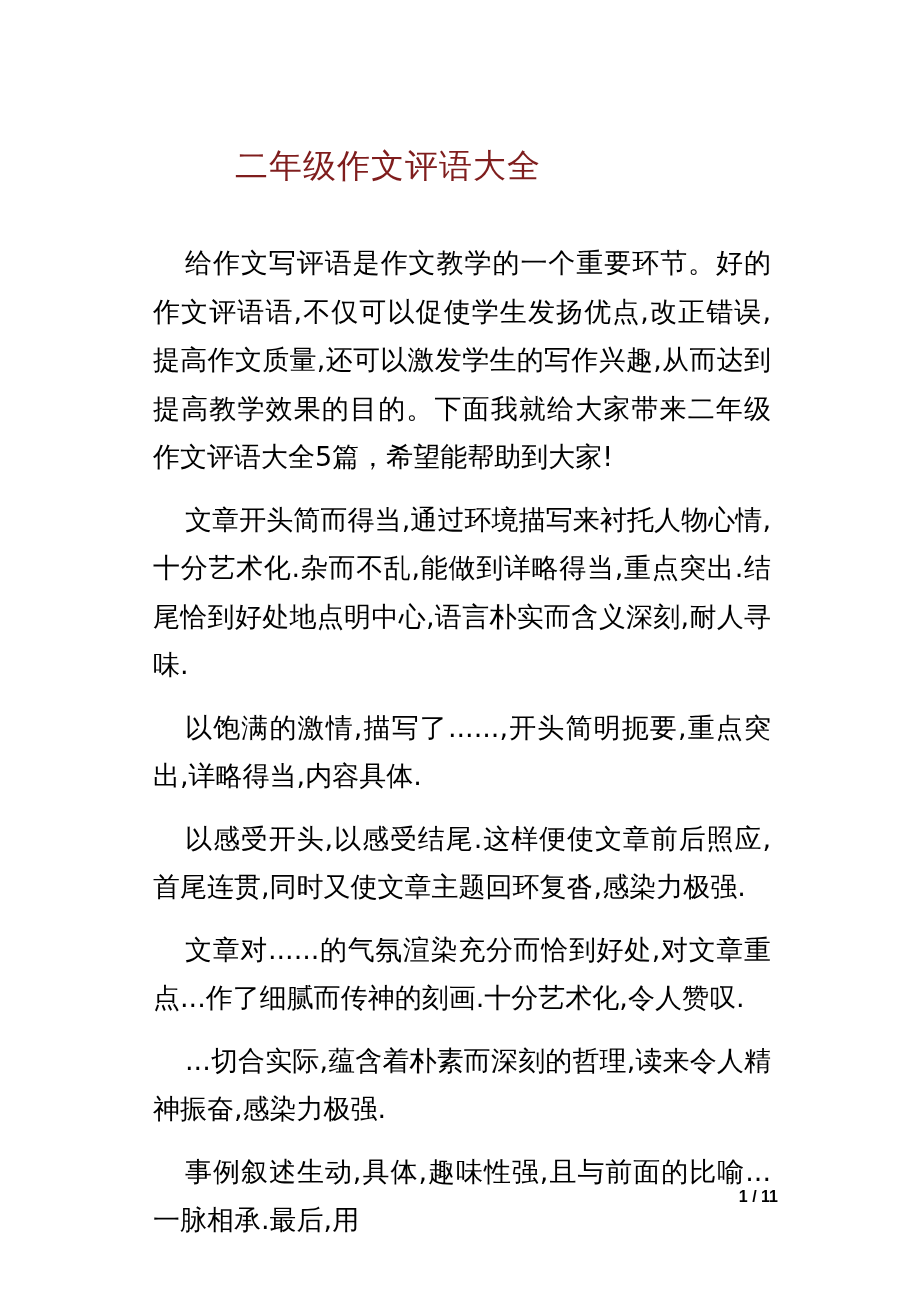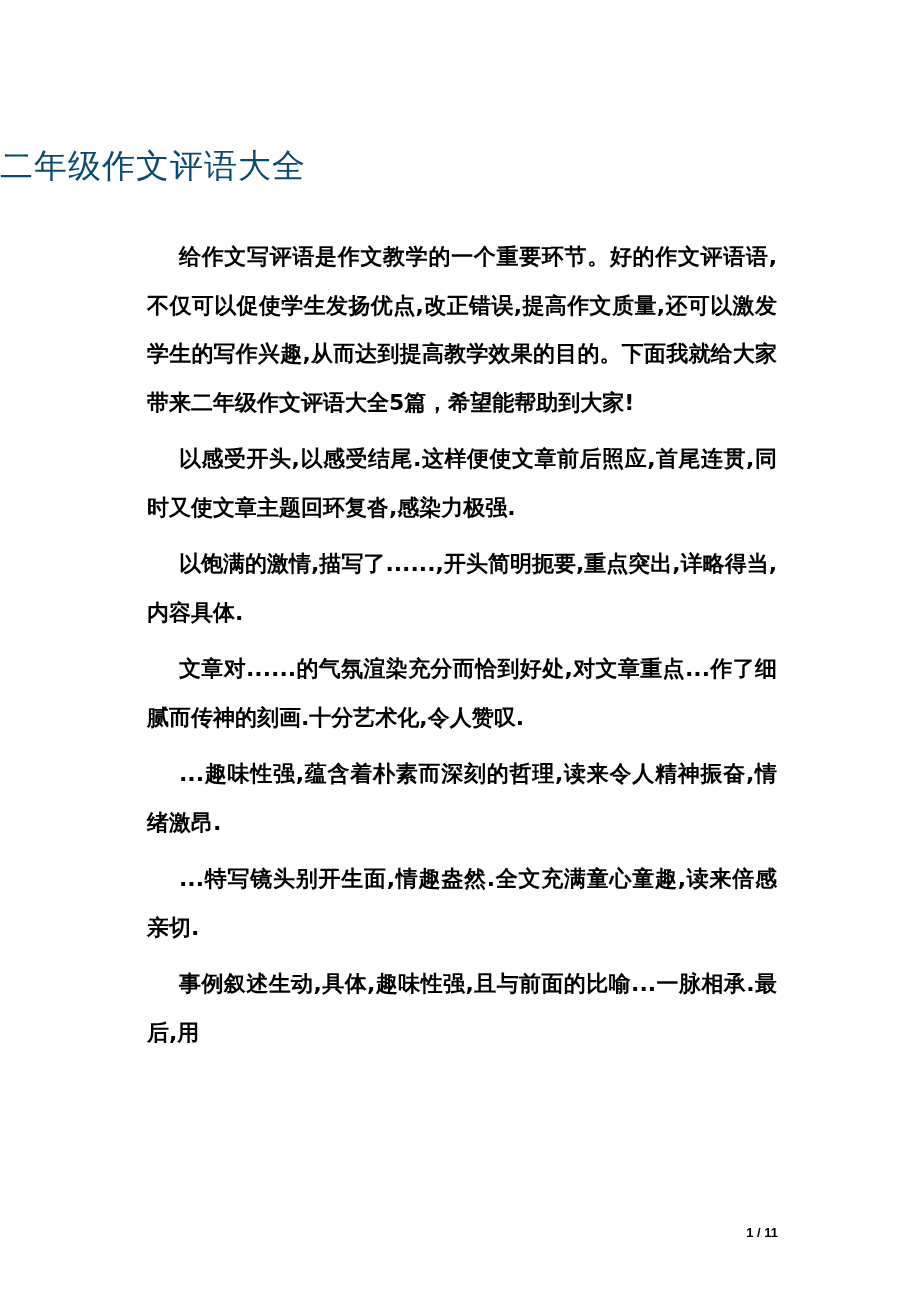--- a/index.html
+++ b/index.html
@@ -1,36 +1,36 @@
 <!DOCTYPE html>
 <html><head>
   <meta charset="utf-8">
   <style>
     html, body { margin: 0; padding: 0; background: #ffffff; }
     body { width: 920px; height: 1302px; position: relative; overflow: hidden;
       font-family: "DejaVu Sans", "Liberation Sans", sans-serif; color: #000; }
     .page { position: absolute; left: 0; top: 0; width: 920px; height: 1302px; background: #fff; }
-    .title { position: absolute; left: 0; width: 776px; top: 142px; text-align: left;
-      font-size: 33px; color: #0c4a6e; line-height: 48px; letter-spacing: 1px;
+    .title { position: absolute; left: 0; width: 776px; top: 142px; text-align: center;
+      font-size: 33px; color: #7f1d1d; line-height: 48px; letter-spacing: 1px;
       font-family: "DejaVu Serif", "Liberation Serif", serif; }
     .body { position: absolute; left: 139px; top: 225px; width: 646px; }
-    .para { font-size: 22px; line-height: 48.5px; text-indent: 32px; margin: 8px;
-      text-align: justify; text-align-last: left; letter-spacing: 0px; font-weight: bold; }
+    .para { font-size: 27px; line-height: 48.5px; text-indent: 32px; margin: 14px;
+      text-align: justify; text-align-last: left; letter-spacing: 0px; }
     .para.heading { }
-    .page-number { position: absolute; right: 142px; top: 1225px; font-size: 13px; font-weight: bold;
+    .page-number { position: absolute; right: 142px; top: 1188px; font-size: 16px; font-weight: bold;
       font-family: "Liberation Sans", sans-serif; }
   </style>
 </head>
 <body>
 
 <div class="page">
   <div class="title">二年级作文评语大全</div>
   <div class="body">
     <p class="para">给作文写评语是作文教学的一个重要环节。好的作文评语语,不仅可以促使学生发扬优点,改正错误,提高作文质量,还可以激发学生的写作兴趣,从而达到提高教学效果的目的。下面我就给大家带来二年级作文评语大全5篇，希望能帮助到大家!</p>
+    <p class="para">文章开头简而得当,通过环境描写来衬托人物心情,十分艺术化.杂而不乱,能做到详略得当,重点突出.结尾恰到好处地点明中心,语言朴实而含义深刻,耐人寻味.</p>
+    <p class="para">以饱满的激情,描写了......,开头简明扼要,重点突出,详略得当,内容具体.</p>
     <p class="para">以感受开头,以感受结尾.这样便使文章前后照应,首尾连贯,同时又使文章主题回环复沓,感染力极强.</p>
-    <p class="para">以饱满的激情,描写了......,开头简明扼要,重点突出,详略得当,内容具体.</p>
     <p class="para">文章对......的气氛渲染充分而恰到好处,对文章重点...作了细腻而传神的刻画.十分艺术化,令人赞叹.</p>
-    <p class="para">...趣味性强,蕴含着朴素而深刻的哲理,读来令人精神振奋,情绪激昂.</p>
-    <p class="para">...特写镜头别开生面,情趣盎然.全文充满童心童趣,读来倍感亲切.</p>
+    <p class="para">...切合实际,蕴含着朴素而深刻的哲理,读来令人精神振奋,感染力极强.</p>
     <p class="para">事例叙述生动,具体,趣味性强,且与前面的比喻...一脉相承.最后,用</p>
   </div>
   <div class="page-number">1 / 11</div>
 </div>
 
 </body></html>

